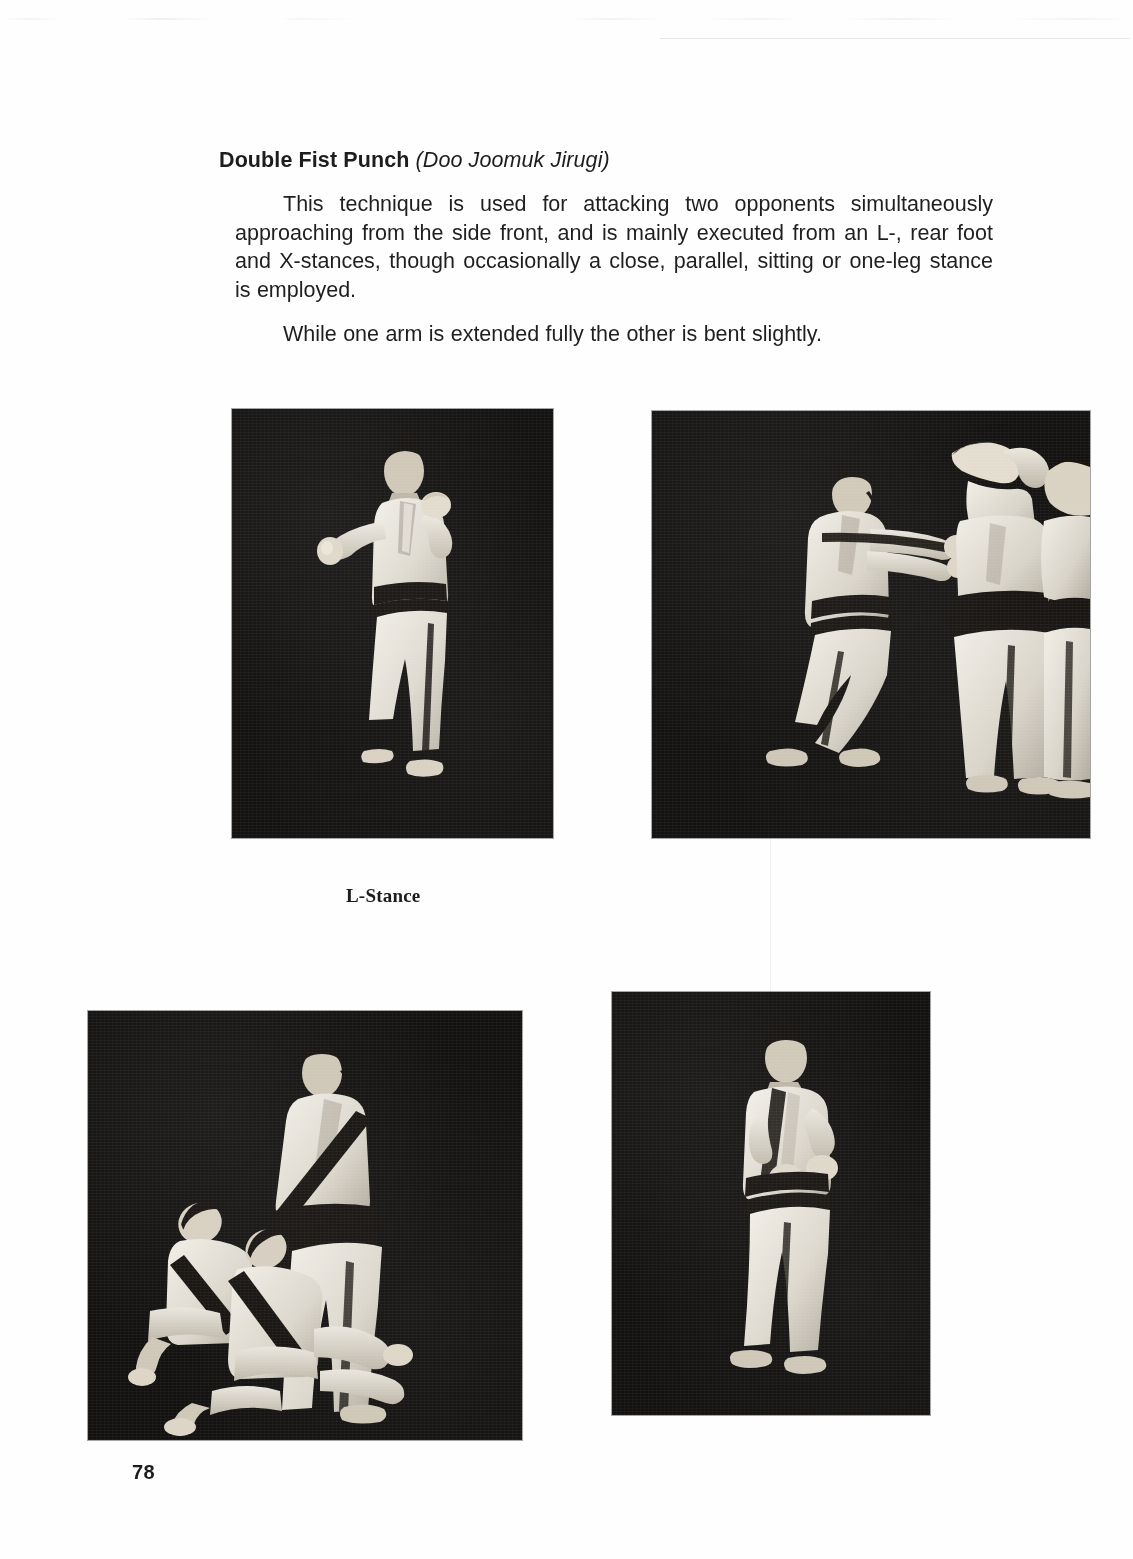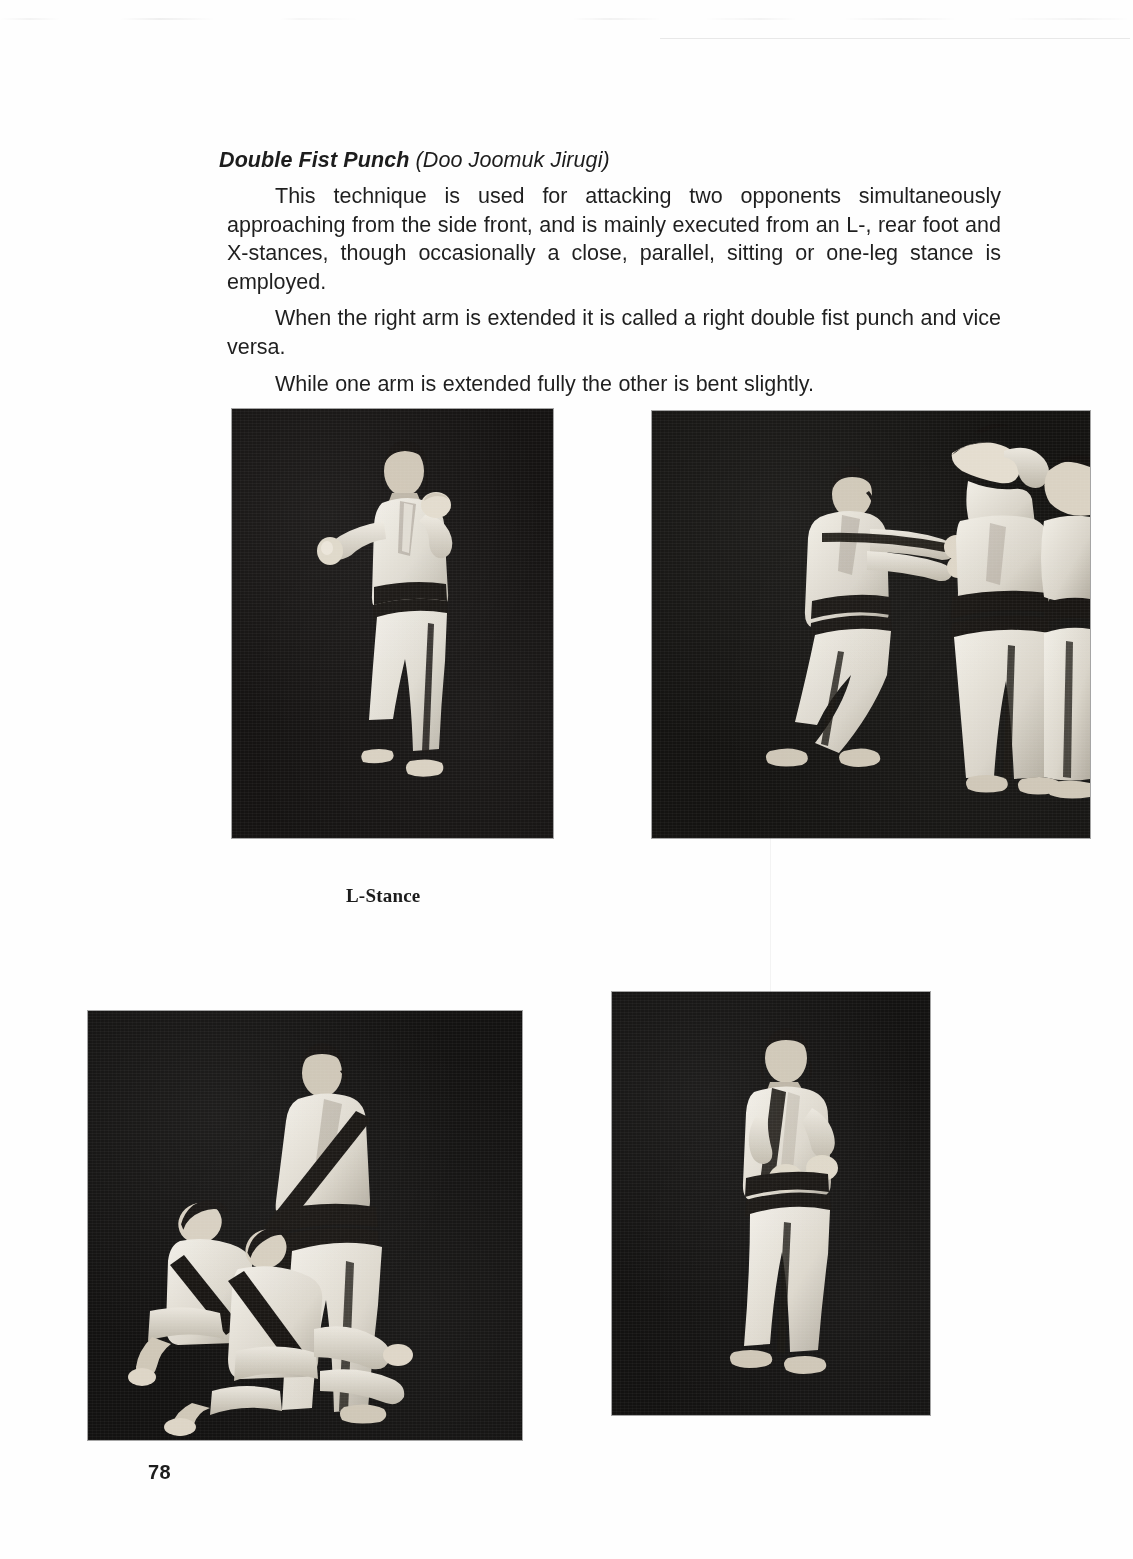--- a/index.html
+++ b/index.html
@@ -62,32 +62,31 @@
   }
   .heading {
     font-size: 21.5px;
     line-height: 28px;
     color: #1d1d1d;
     margin: 0 0 2px 0;
     letter-spacing: 0.1px;
   }
   .heading .h-main {
     font-weight: bold;
-    font-style: italic;
   }
   .heading .h-korean {
     font-weight: normal;
     font-style: italic;
     text-align: right;
   }
   .para {
     font-size: 21.5px;
     line-height: 28.6px;
     color: #1f1f1f;
-    margin: 8px;
+    margin: 16px;
     text-align: justify;
     text-indent: 48px;
     word-spacing: 0.4px;
   }
   .para.last,
   .para.nojust {
     text-align: left;
   }
 
   
@@ -115,38 +114,37 @@
     font-family: "Liberation Serif", serif;
     font-weight: bold;
     font-size: 19px;
     color: #1c1c1c;
     letter-spacing: 0.2px;
   }
 
   
   .page-number {
     position: absolute;
-    left: 148px;
+    left: 132px;
     top: 1461px;
     font-size: 20px;
     font-weight: bold;
     color: #1d1d1d;
     letter-spacing: 0.5px;
   }
 </style>
 </head>
 <body>
 
 <div class="scan-noise"></div>
 <div class="scan-vline"></div>
 
 <div class="textblock">
   <h1 class="heading"><span class="h-main">Double Fist Punch </span><span class="h-korean">(Doo Joomuk Jirugi)</span></h1>
   <p class="para">This technique is used for attacking two opponents simultaneously approaching from the side front, and is mainly executed from an L-, rear foot and X-stances, though occasionally a close, parallel, sitting or one-leg stance is employed.</p>
-  <p class="para">When the right arm is extended it is called a right double fist punch and vice versa.</p>
   <p class="para last">While one arm is extended fully the other is bent slightly.</p>
 </div>
 
 <div class="photo" style="left:232px; top:409px; width:321px; height:429px;">
   <svg viewBox="0 0 321 429" preserveAspectRatio="none">
     <defs>
       <linearGradient id="gi" x1="0" y1="0" x2="1" y2="1">
         <stop offset="0%" stop-color="#f2efe8"></stop>
         <stop offset="55%" stop-color="#dedad0"></stop>
         <stop offset="100%" stop-color="#b9b4a8"></stop>

